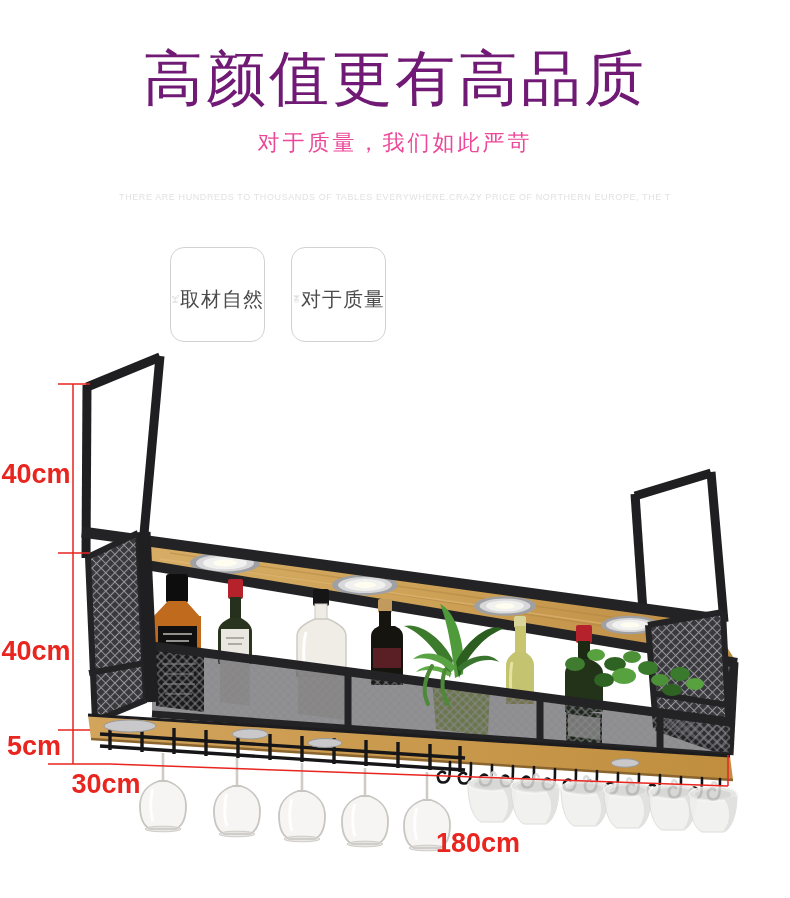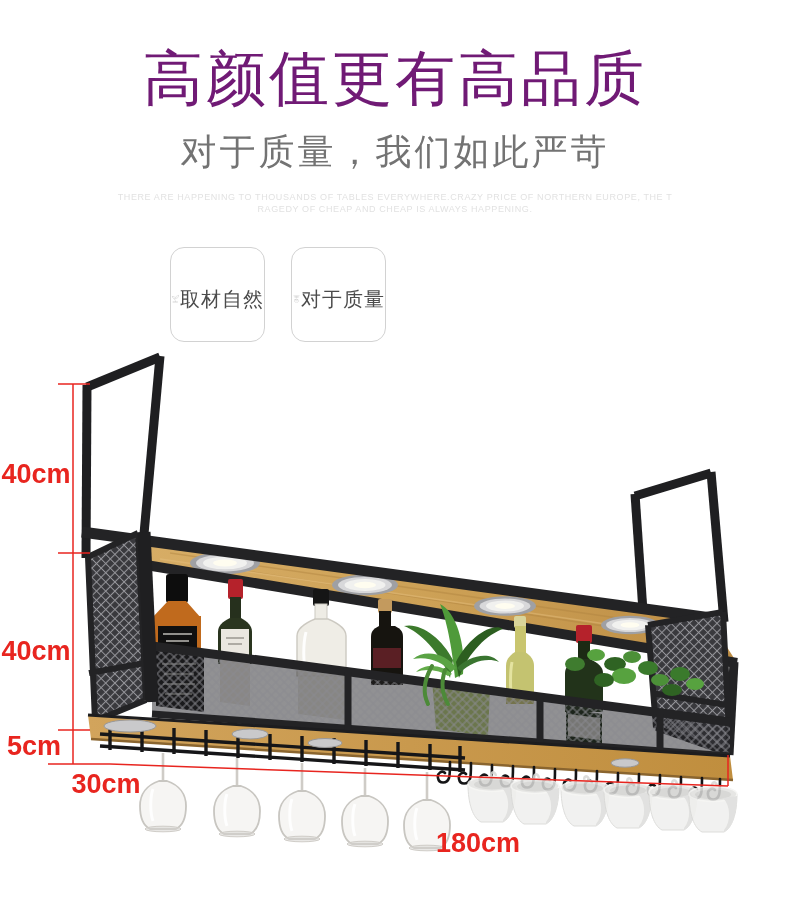--- a/index.html
+++ b/index.html
@@ -7,21 +7,21 @@
     width:790px;height:898px;position:relative;background:#ffffff;
     font-family:"Liberation Sans", sans-serif;overflow:hidden;
   }
   .title{
     position:absolute;top:44px;left:0;width:790px;text-align:center;
     font-family:"Liberation Serif", serif;font-size:60px;line-height:70px;
     color:#701a75;letter-spacing:3px;font-weight:400;
   }
   .subtitle{
     position:absolute;top:128px;left:0;width:790px;text-align:center;
-    font-family:"Liberation Serif", serif;font-size:36px;color:#737373;letter-spacing:3px;
+    font-family:"Liberation Serif", serif;font-size:22px;color:#ec4899;letter-spacing:3px;
   }
   .caption{
     position:absolute;top:191px;left:0;width:790px;text-align:center;
     font-size:9px;line-height:12px;color:#e2e2e2;letter-spacing:0.6px;
   }
   .badges{
     position:absolute;top:247px;left:170px;display:flex;gap:26px;
   }
   .badge{
     width:95px;height:95px;border:1px solid #d2d2d2;border-radius:14px;
@@ -36,22 +36,21 @@
   .stage{position:absolute;top:352px;left:0;width:790px;height:558px;font-weight:bold;}
   svg{display:block;}
   .dimtext{font-family:"Liberation Sans", sans-serif;font-size:27px;fill:#e8251f;}
 </style>
 </head>
 <body>
 
 <div class="title">高颜值更有高品质</div>
 <div class="subtitle">对于质量，我们如此严苛</div>
 <div class="caption">
-  <div>THERE ARE HAPPENING TO THOUSANDS OF TABLES EVERYWHERE.CRAZY PRICE OF NORTHERN EUROPE, THE T</div>
-  <div>RAGEDY OF CHEAP AND CHEAP IS ALWAYS HAPPENING.</div>
+  <div>THERE ARE HUNDREDS TO THOUSANDS OF TABLES EVERYWHERE.CRAZY PRICE OF NORTHERN EUROPE, THE T</div>
 </div>
 
 <div class="badges">
 
   <div class="badge">
     <svg class="ic" viewBox="0 0 54 54">
       <g fill="none" stroke="#bcbcbc" stroke-width="2" stroke-linecap="round">
         <path d="M27 43 C27 35 24 29 18 25"></path>
         <path d="M9 13 C19 9 26 15 26 25 C16 27 8 21 9 13 Z"></path>
         <path d="M45 7 C35 5 28 12 28 23 C39 25 47 16 45 7 Z"></path>

